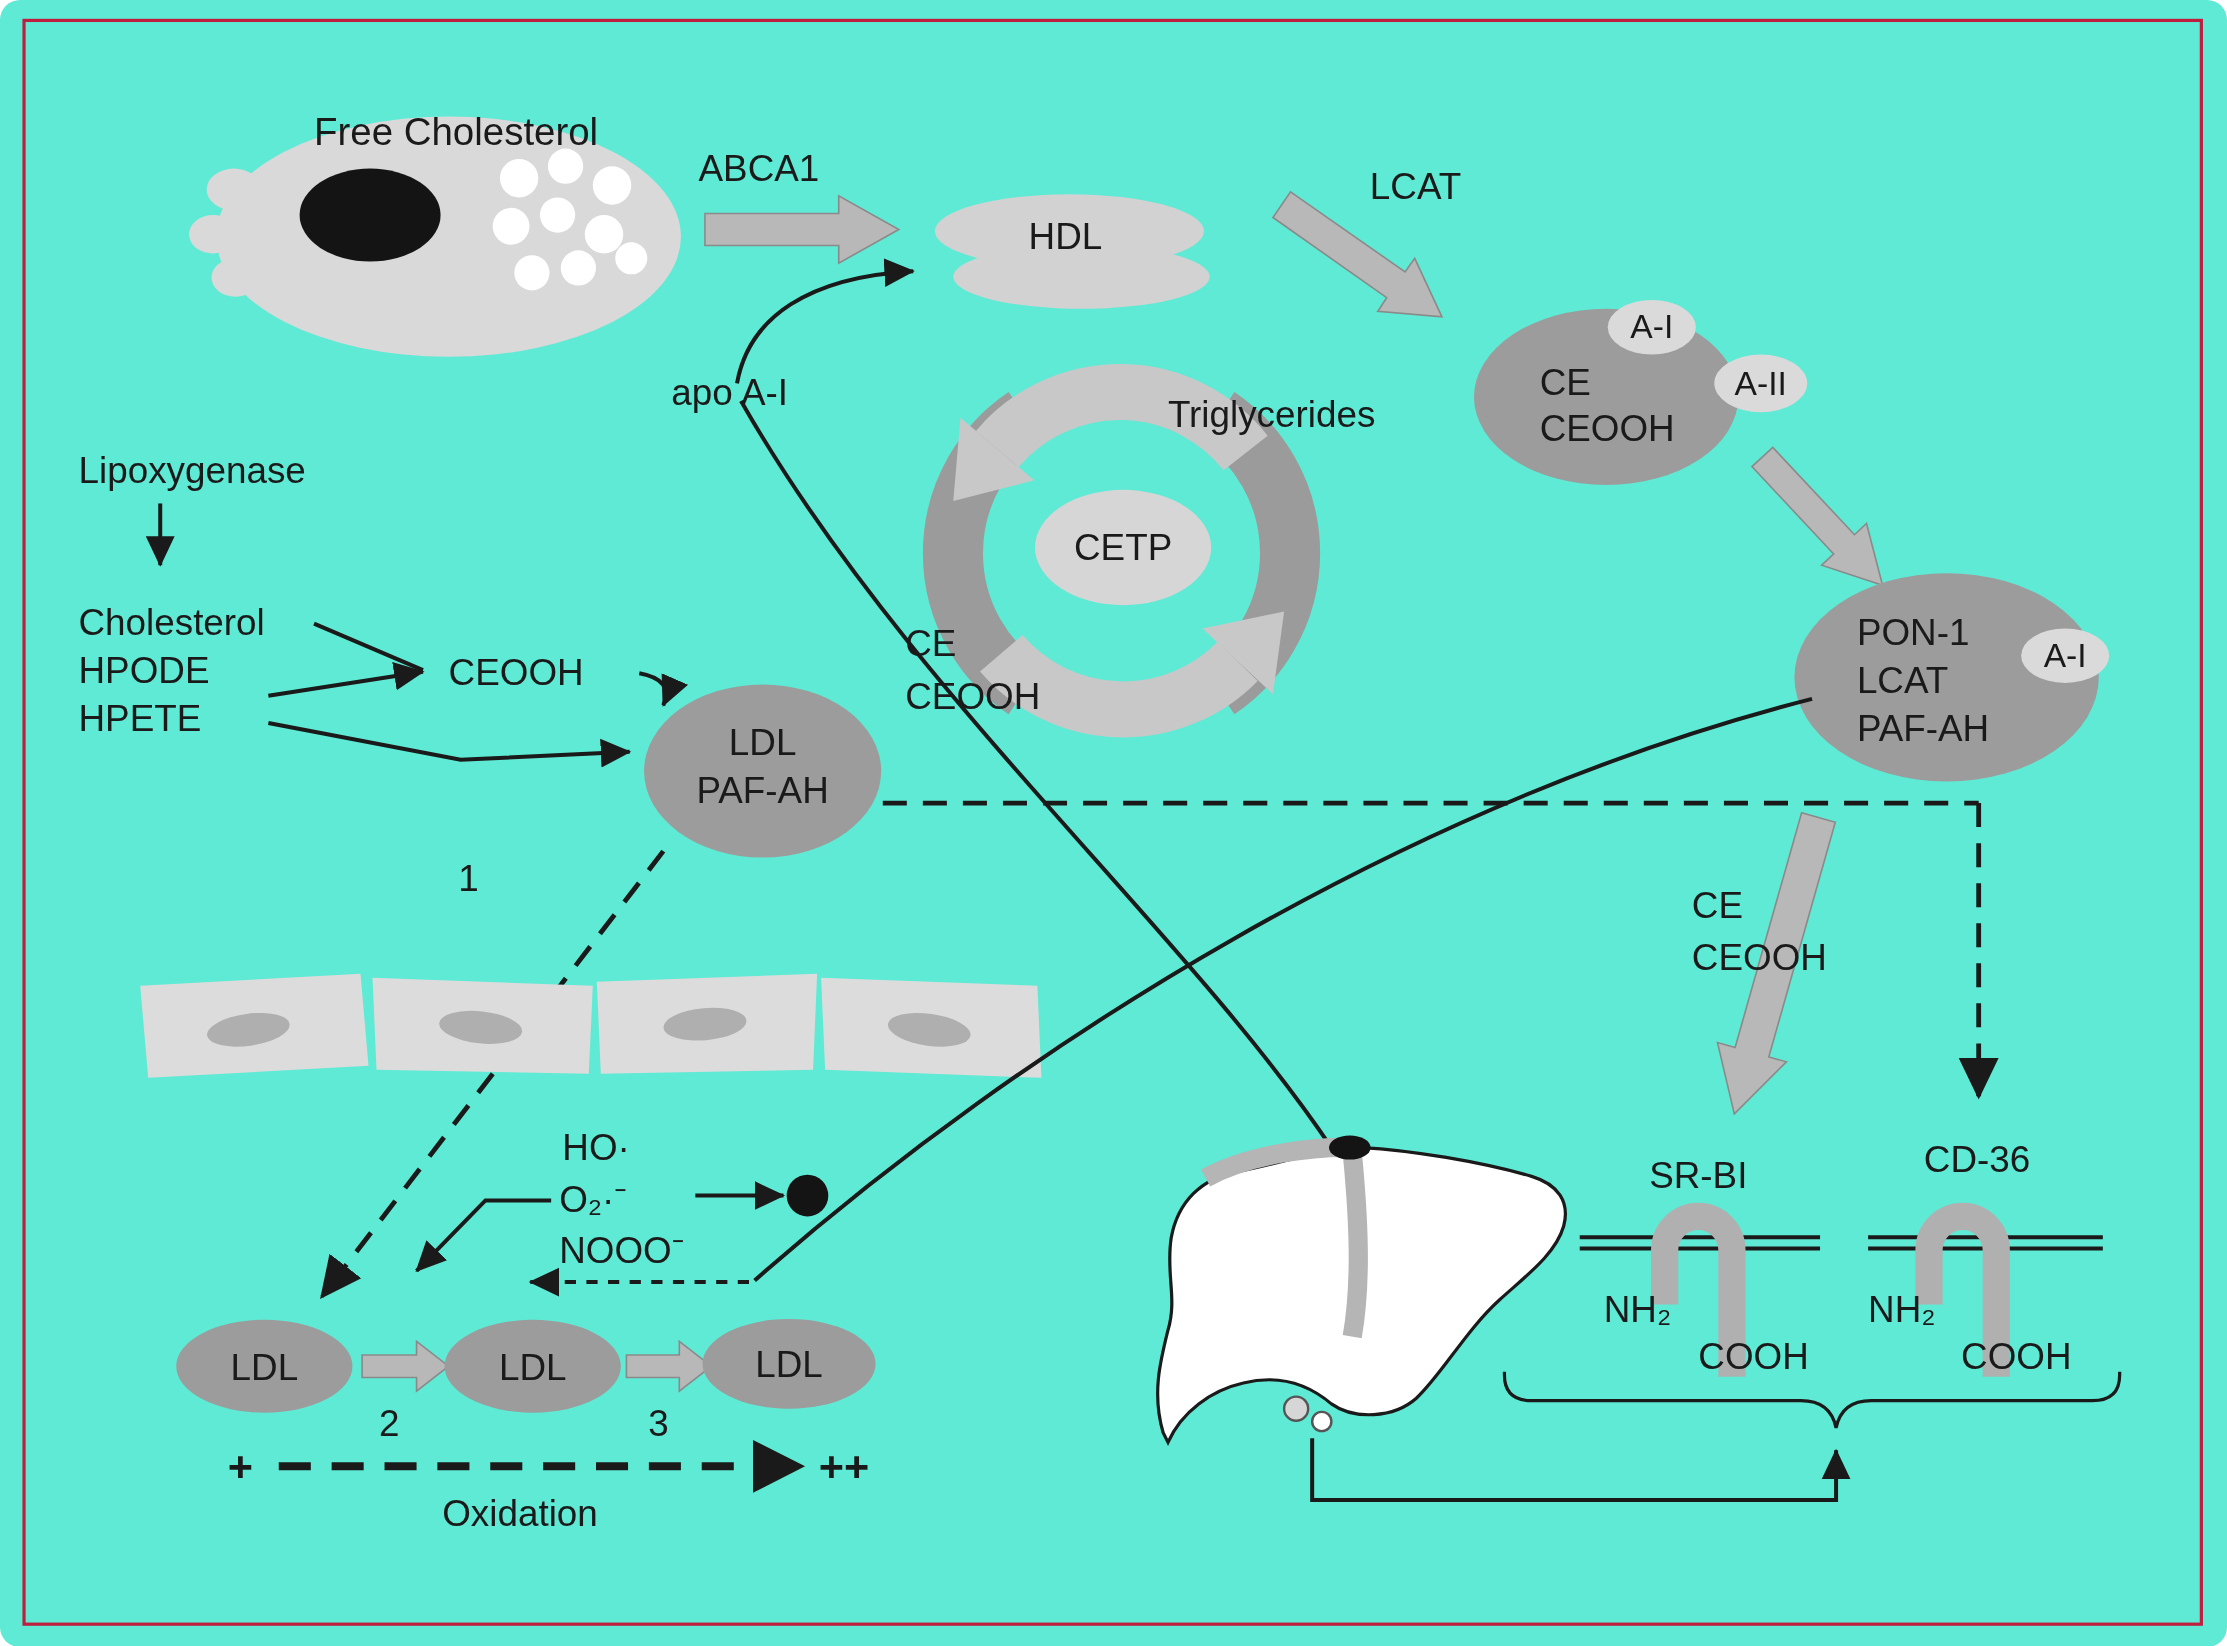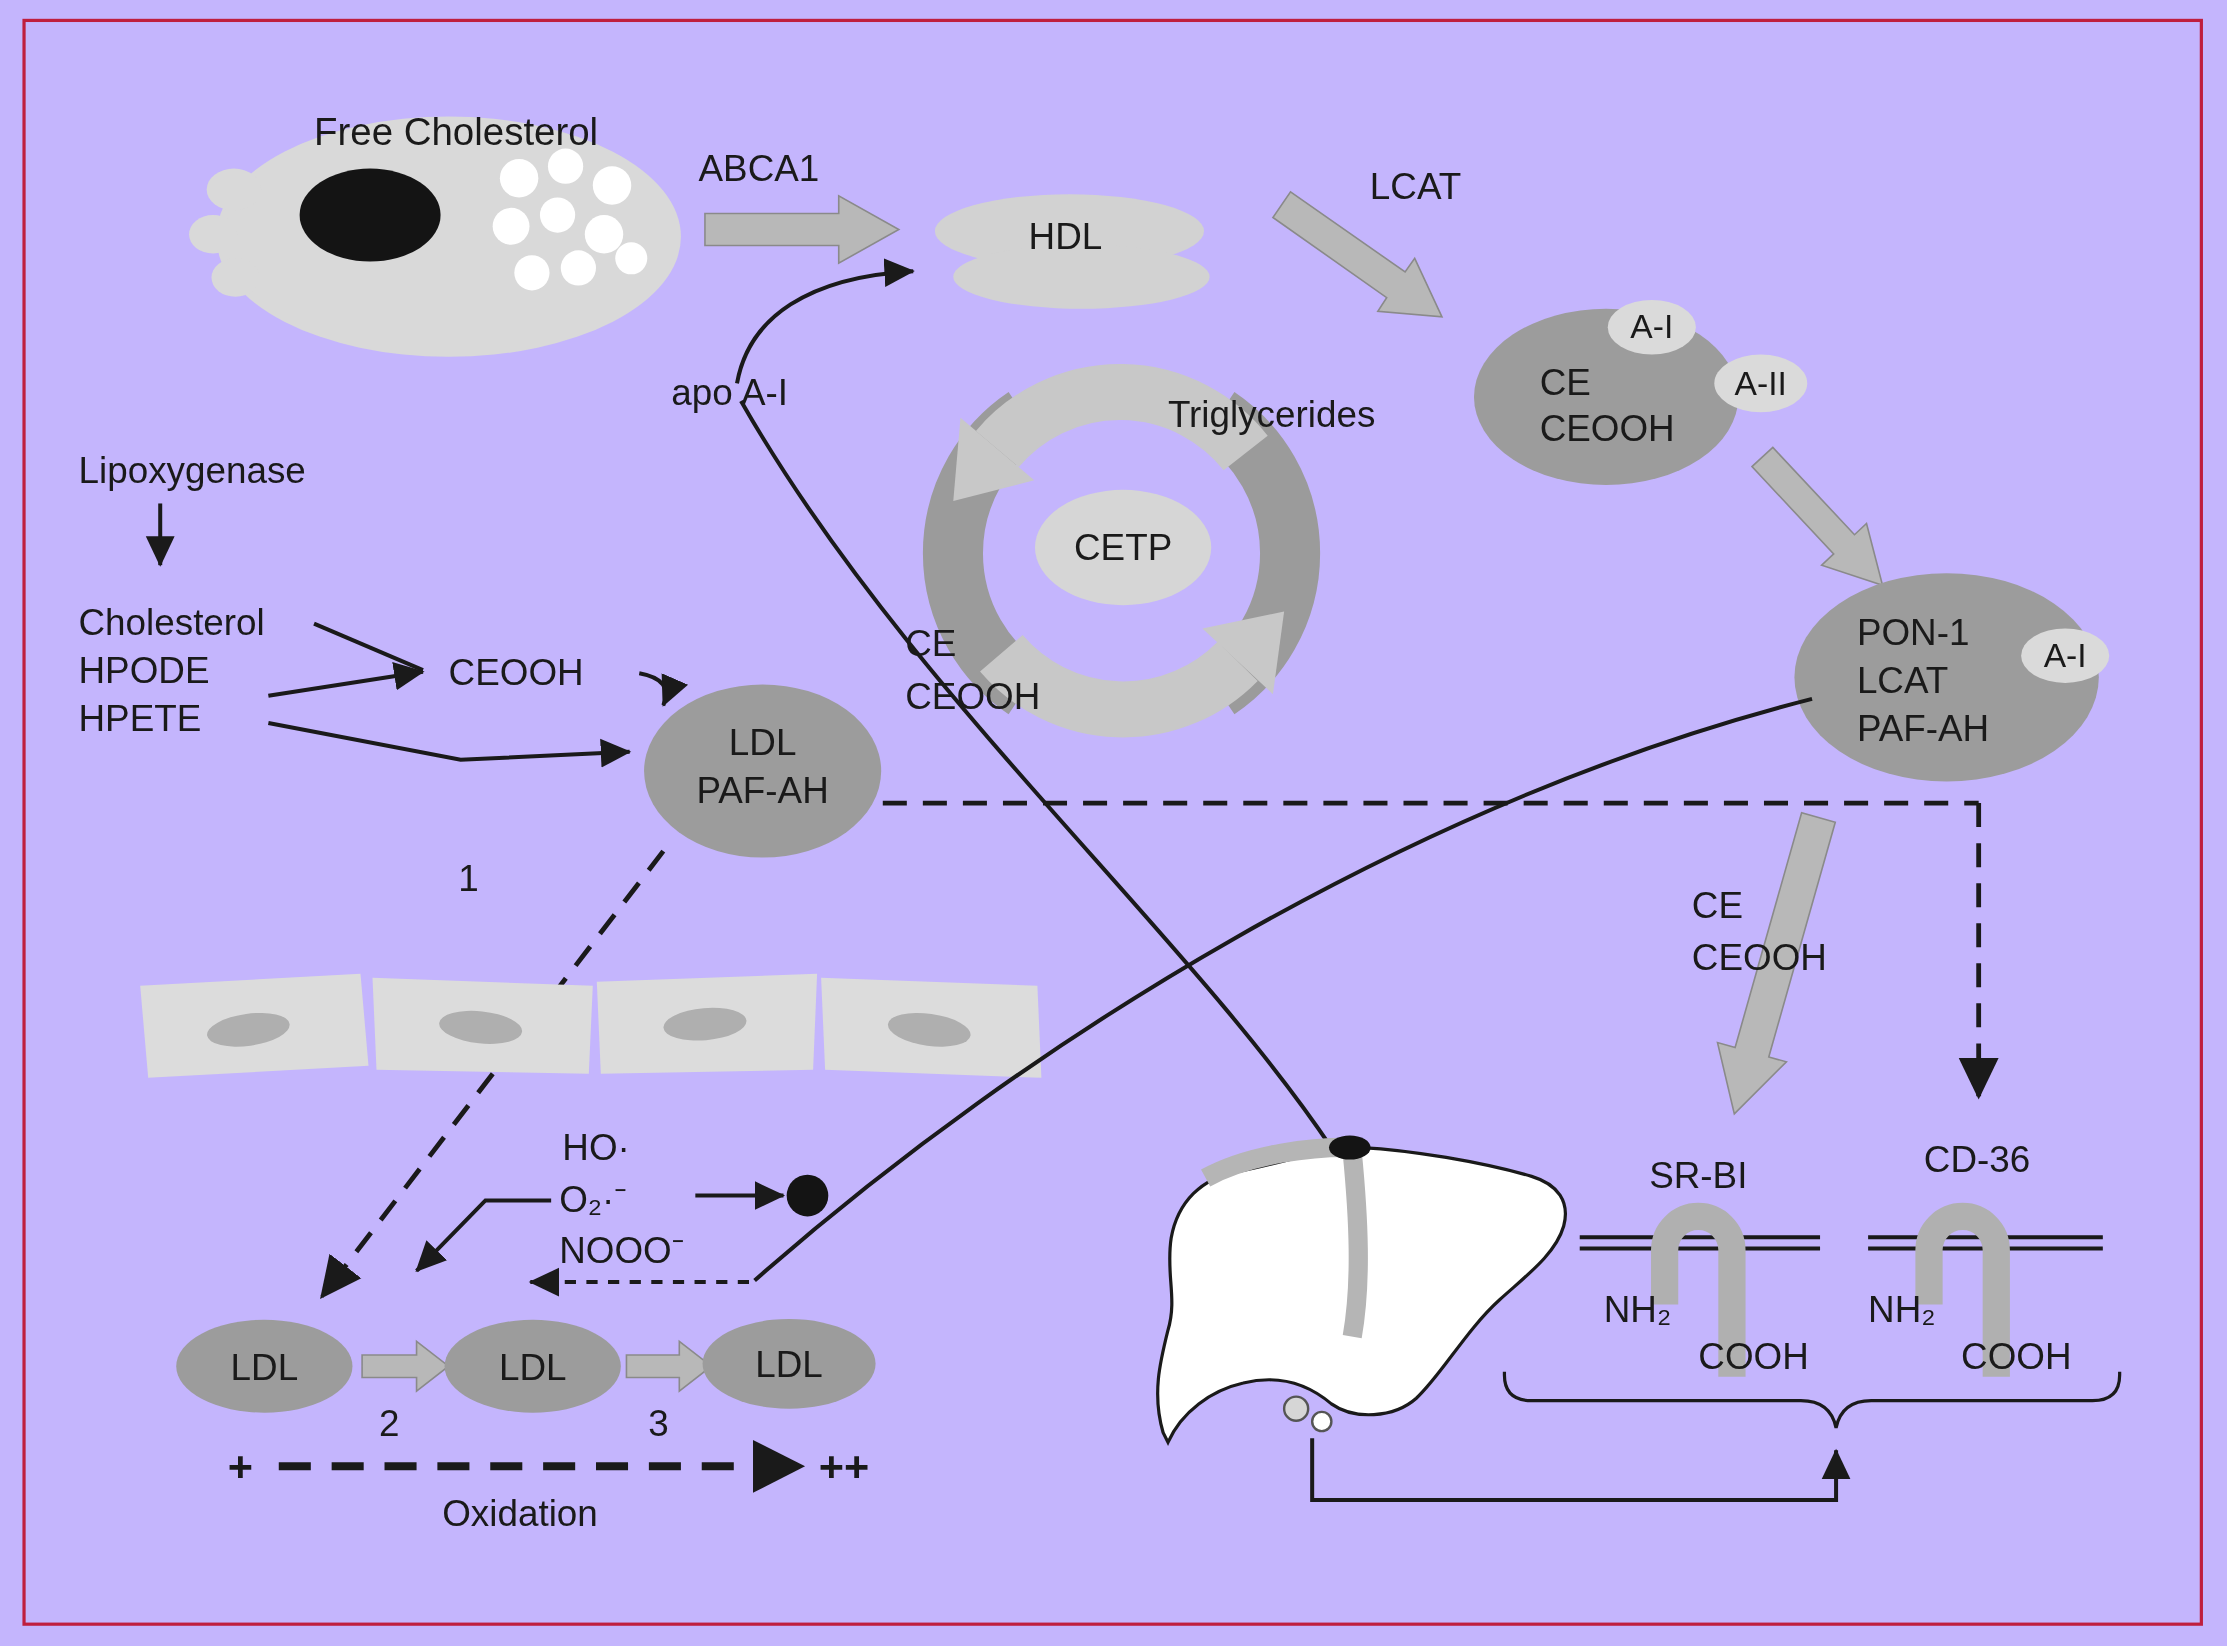--- a/index.html
+++ b/index.html
@@ -1,16 +1,16 @@
 <!DOCTYPE html>
 <html style="font-size:13px"><head>
 <meta charset="utf-8">
 <style>
   html,body{margin:0;padding:0;background:#ffffff;}
-  .figure{position:relative;width:2227px;height:1647px;background:#c4b5fd;overflow:hidden;}
+  .figure{position:relative;width:2227px;height:1647px;background:#5eead4;overflow:hidden;border-radius:20px;}
   svg{display:block;}
   text{font-family:"Liberation Sans",sans-serif;font-size:46px;fill:#1a1a1a;}
   text.big{font-size:48px;}
   text.small{font-size:42px;}
   text.plus{font-size:54px;font-weight:bold;}
   .thin{stroke:#1a1a1a;stroke-width:5;fill:none;}
   .dash-long{stroke:#1a1a1a;stroke-width:6;fill:none;stroke-dasharray:30 20;}
   .dash-small{stroke:#1a1a1a;stroke-width:5;fill:none;stroke-dasharray:14 13;}
   .dash-fat{stroke:#1a1a1a;stroke-width:10;fill:none;stroke-dasharray:40 26;}
   .blockarrow{fill:#b8b8b8;stroke:#8a8a8a;stroke-width:2;}

